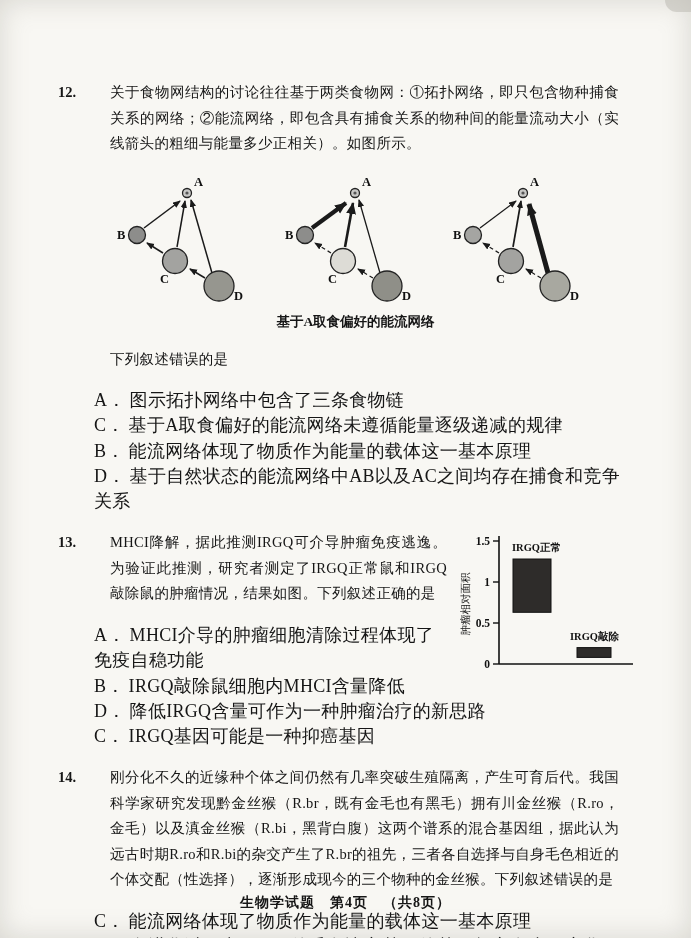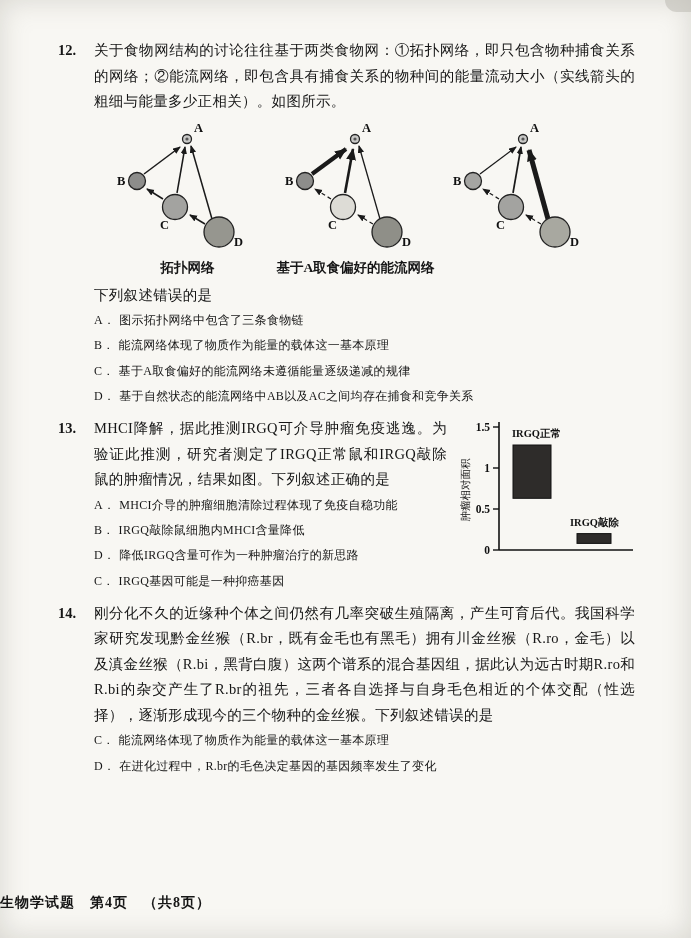--- a/index.html
+++ b/index.html
@@ -9,41 +9,41 @@
     font-family:"Liberation Serif","DejaVu Serif",serif;
     color:#161616;
     overflow:hidden;
   }
   .page{
     position:relative;
     width:691px;height:938px;
     background:#f8f7f3;
     box-shadow:inset 0 0 28px rgba(120,115,105,.25);
     box-sizing:border-box;
-    padding:38px 56px 0 58px;
+    padding:64px 56px 0 58px;
   }
   .smudge{position:absolute;top:0;right:0;width:26px;height:12px;background:#b8b5ae;border-radius:0 0 0 12px;opacity:.5;}
   .q{position:relative;padding-left:36px;margin-bottom:7px;}
   .qnum{position:absolute;left:0;top:0;font-weight:bold;font-size:14.5px;line-height:25.5px;}
   .stem,.prompt{
-    margin:0;font-size:14.5px;line-height:25.5px;
+    margin:16px;font-size:14.5px;line-height:25.5px;
     text-align:justify;letter-spacing:.3px;
   }
-  .opt{font-size:12px;line-height:25.3px;letter-spacing:.3px;}
+  .opt{font-size:18px;line-height:25.3px;letter-spacing:.3px;}
   .optlabel{margin-right:4px;}
   
   .diagrams{display:flex;justify-content:center;align-items:flex-start;gap:4px;margin:4px 0 6px -18px;}
   .diagram{text-align:center;}
   .diagram .cap{font-size:13.5px;font-weight:bold;margin-top:-2px;white-space:nowrap;}
   
   .chart-float{float:right;width:178px;margin:2px 0 4px 10px;}
   svg text{font-family:"Liberation Serif","DejaVu Serif",serif;}
   .footer{
     position:absolute;left:0;right:0;bottom:26px;
-    text-align:left;font-size:14px;font-weight:bold;letter-spacing:1px;
+    text-align:center;font-size:14px;font-weight:bold;letter-spacing:1px;
   }
   .clearfix::after{content:"";display:block;clear:both;}
 </style>
 </head>
 <body>
 
 <div class="page">
   <div class="smudge"></div>
 
   <section class="q">
@@ -75,21 +75,20 @@
             <circle cx="31" cy="62" r="8.5" fill="#8d8d8b" stroke="#222" stroke-width="1.3"></circle>
             <circle cx="69" cy="88" r="12.5" fill="#a3a3a0" stroke="#222" stroke-width="1.3"></circle>
             <circle cx="113" cy="113" r="15" fill="#96968f" stroke="#222" stroke-width="1.3"></circle>
             <g font-size="12.5" font-weight="bold" fill="#111">
               <text x="88" y="13">A</text>
               <text x="11" y="66">B</text>
               <text x="54" y="110">C</text>
               <text x="128" y="127">D</text>
             </g>
           </svg>
-          <div class="cap">拓扑网络</div>
         </div>
 
         <div class="diagram">
           <svg width="164" height="138" viewBox="0 0 164 138">
             <g stroke="#1a1a1a">
               <line x1="38" y1="55" x2="72" y2="30" stroke-width="4.2" marker-end="url(#ah-l)"></line>
               <line x1="71" y1="74" x2="79" y2="30" stroke-width="2.6" marker-end="url(#ah-l)"></line>
               <line x1="106" y1="100" x2="85" y2="27" stroke-width="1.3" marker-end="url(#ah-s)"></line>
               <line x1="57" y1="80" x2="41" y2="70" stroke-width="1.2" stroke-dasharray="4 3" marker-end="url(#ah-s)"></line>
               <line x1="99" y1="105" x2="84" y2="96" stroke-width="1.2" stroke-dasharray="4 3" marker-end="url(#ah-s)"></line>
@@ -128,22 +127,22 @@
               <text x="11" y="66">B</text>
               <text x="54" y="110">C</text>
               <text x="128" y="127">D</text>
             </g>
           </svg>
         </div>
       </div>
 
       <p class="prompt">下列叙述错误的是</p>
       <div class="opt"><span class="optlabel">A．</span><span>图示拓扑网络中包含了三条食物链</span></div>
+      <div class="opt"><span class="optlabel">C．</span><span>基于A取食偏好的能流网络未遵循能量逐级递减的规律</span></div>
       <div class="opt"><span class="optlabel">B．</span><span>能流网络体现了物质作为能量的载体这一基本原理</span></div>
-      <div class="opt"><span class="optlabel">C．</span><span>基于A取食偏好的能流网络未遵循能量逐级递减的规律</span></div>
       <div class="opt"><span class="optlabel">D．</span><span>基于自然状态的能流网络中AB以及AC之间均存在捕食和竞争关系</span></div>
     </div>
   </section>
 
   <section class="q clearfix">
     <span class="qnum">13.</span>
     <div class="qbody">
 
       <div class="chart-float">
         <svg width="178" height="150" viewBox="0 0 178 150">

